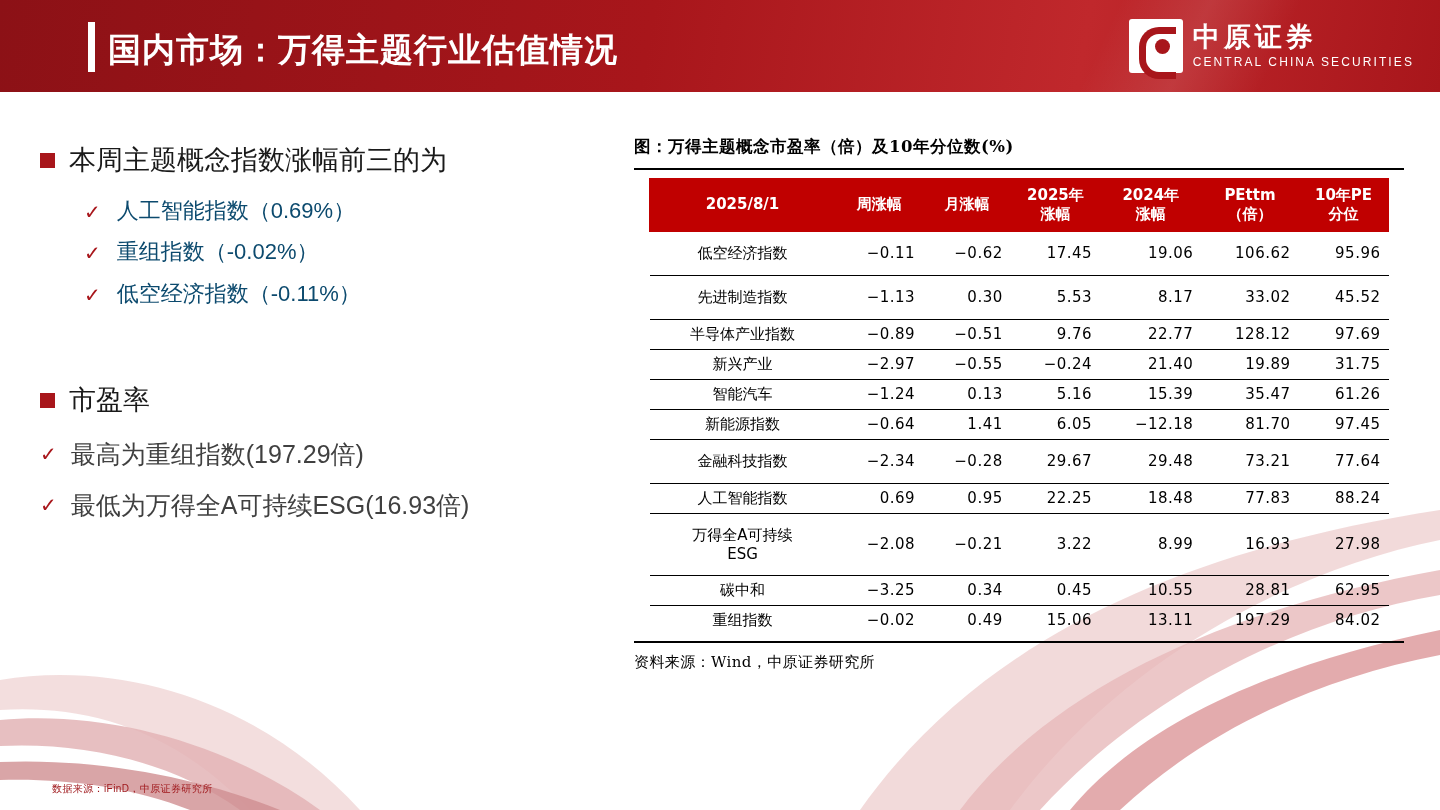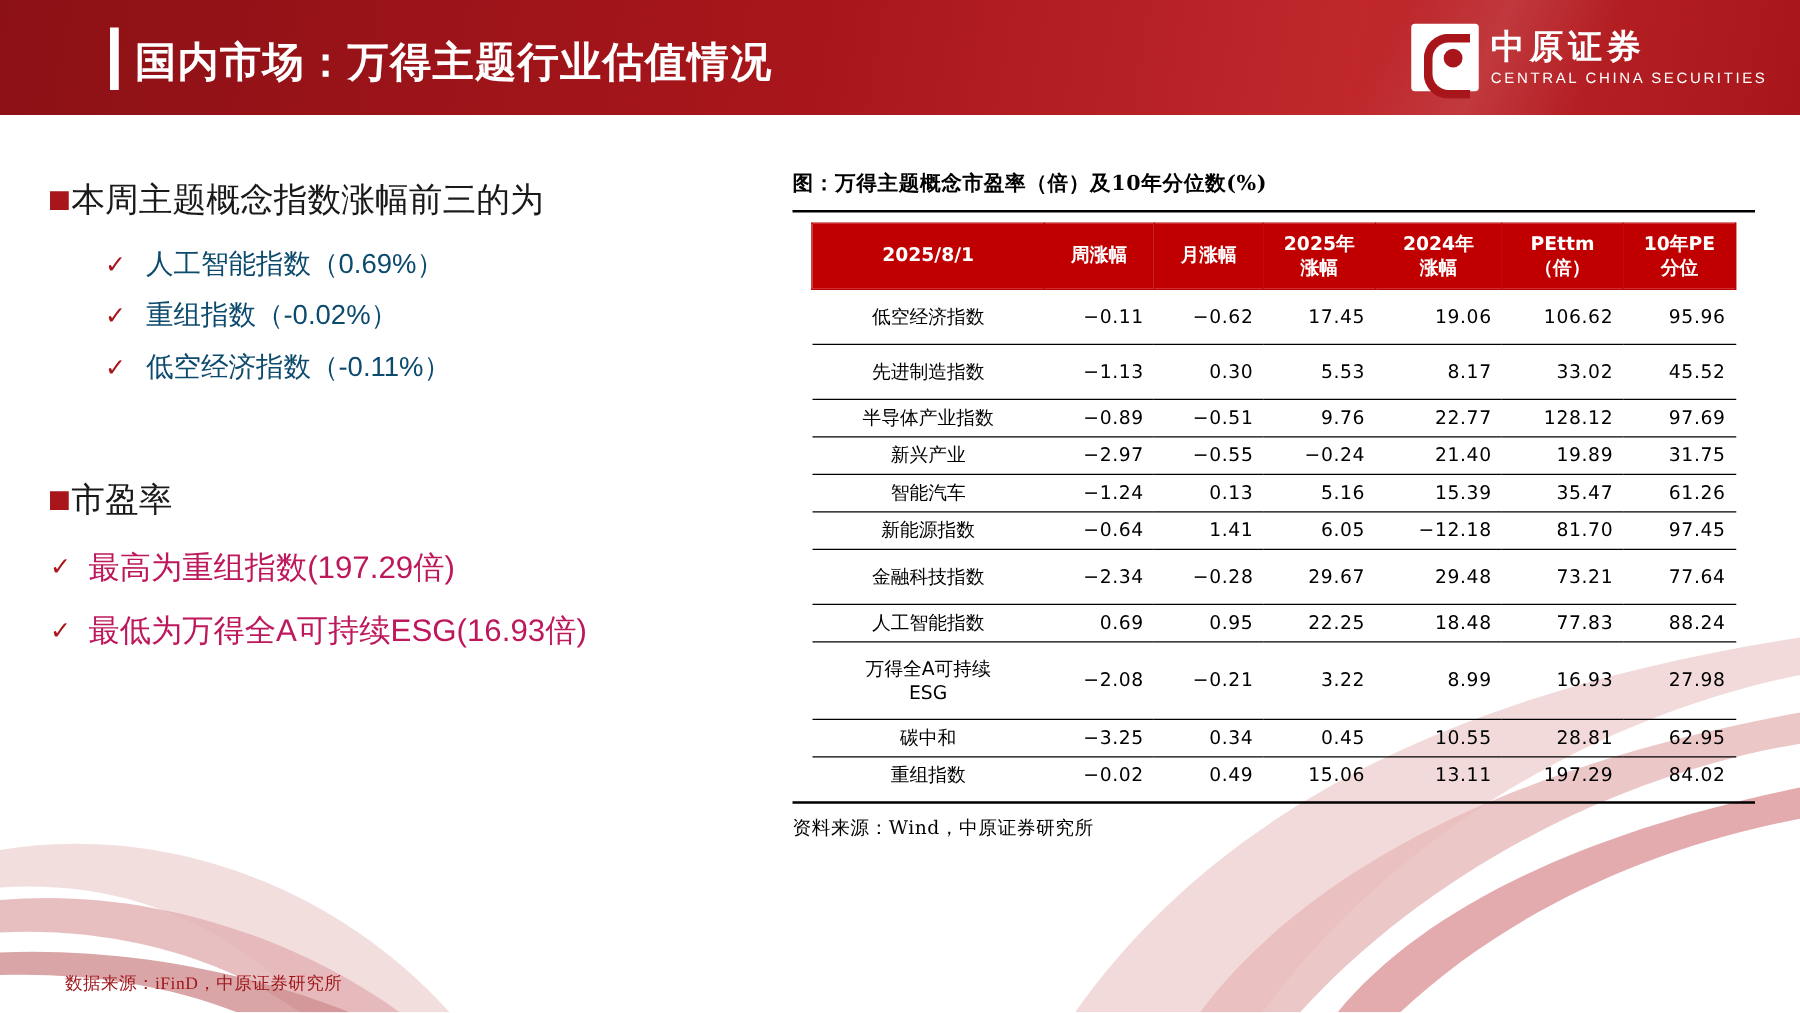--- a/index.html
+++ b/index.html
@@ -77,21 +77,21 @@
 
   
   .ribbons { position: absolute; left: 0; bottom: 0; width: 1440px; height: 300px; pointer-events: none; }
   .ribbons svg { display: block; }
 
   
   .left-col {
     position: absolute; left: 40px; top: 140px; width: 560px;
   }
   .bullet-row {
-    display: flex; align-items: flex-start; gap: 2px;
+    display: flex; align-items: flex-start; gap: 14px;
     margin-bottom: 14px;
   }
   .sq {
     width: 15px; height: 15px; background: #a8161b; margin-top: 13px; flex: none;
   }
   .bullet-text {
     font-size: 27px; color: #1a1a1a; line-height: 1.5;
   }
   .sub-row {
     display: flex; align-items: flex-start; gap: 16px;
@@ -99,21 +99,21 @@
   }
   .check {
     color: #a8161b; font-size: 20px; margin-top: 7px; flex: none; line-height: 1;
   }
   .sub-text { font-size: 22px; color: #0c4a6e; line-height: 1.45; }
 
   .second-block { margin-top: 70px; }
   .plain-row {
     display: flex; align-items: flex-start; gap: 14px; margin: 16px 0 16px 0;
   }
-  .plain-text { font-size: 25px; color: #be185d; line-height: 1.4; }
+  .plain-text { font-size: 25px; color: #404040; line-height: 1.4; }
 
   
   .right-col {
     position: absolute; left: 634px; top: 136px; width: 770px;
   }
   .fig-title {
     font-family: "DejaVu Serif", "Liberation Serif", serif;
     font-size: 16.5px; color: #000; font-weight: bold;
     margin-bottom: 10px; letter-spacing: 0.5px;
   }
@@ -146,22 +146,22 @@
   table.data tr.tall td { padding: 12px 8px; }
   table.data tr:last-child td { border-bottom: none; }
   .src {
     font-family: "DejaVu Serif", "Liberation Serif", serif;
     font-size: 15px; color: #000; margin-top: 10px; letter-spacing: 0.4px;
   }
 
   
   .footer-src {
     position: absolute; left: 52px; bottom: 14px;
-    font-family: Liberation Serif, serif;
-    font-size: 14px; color: #9e1418; letter-spacing: 0.4px;
+    font-family: Liberation Sans, sans-serif;
+    font-size: 10px; color: #9e1418; letter-spacing: 0.4px;
   }
 </style>
 </head>
 <body>
 
 <div class="slide">
 
   <div class="ribbons">
     <svg width="1440" height="300" viewBox="0 0 1440 300">
       <path d="M1440 0 C1180 40 980 130 860 300 L1010 300 C1120 150 1290 60 1440 30 Z" fill="#f0d3d4" opacity="0.85"></path>

